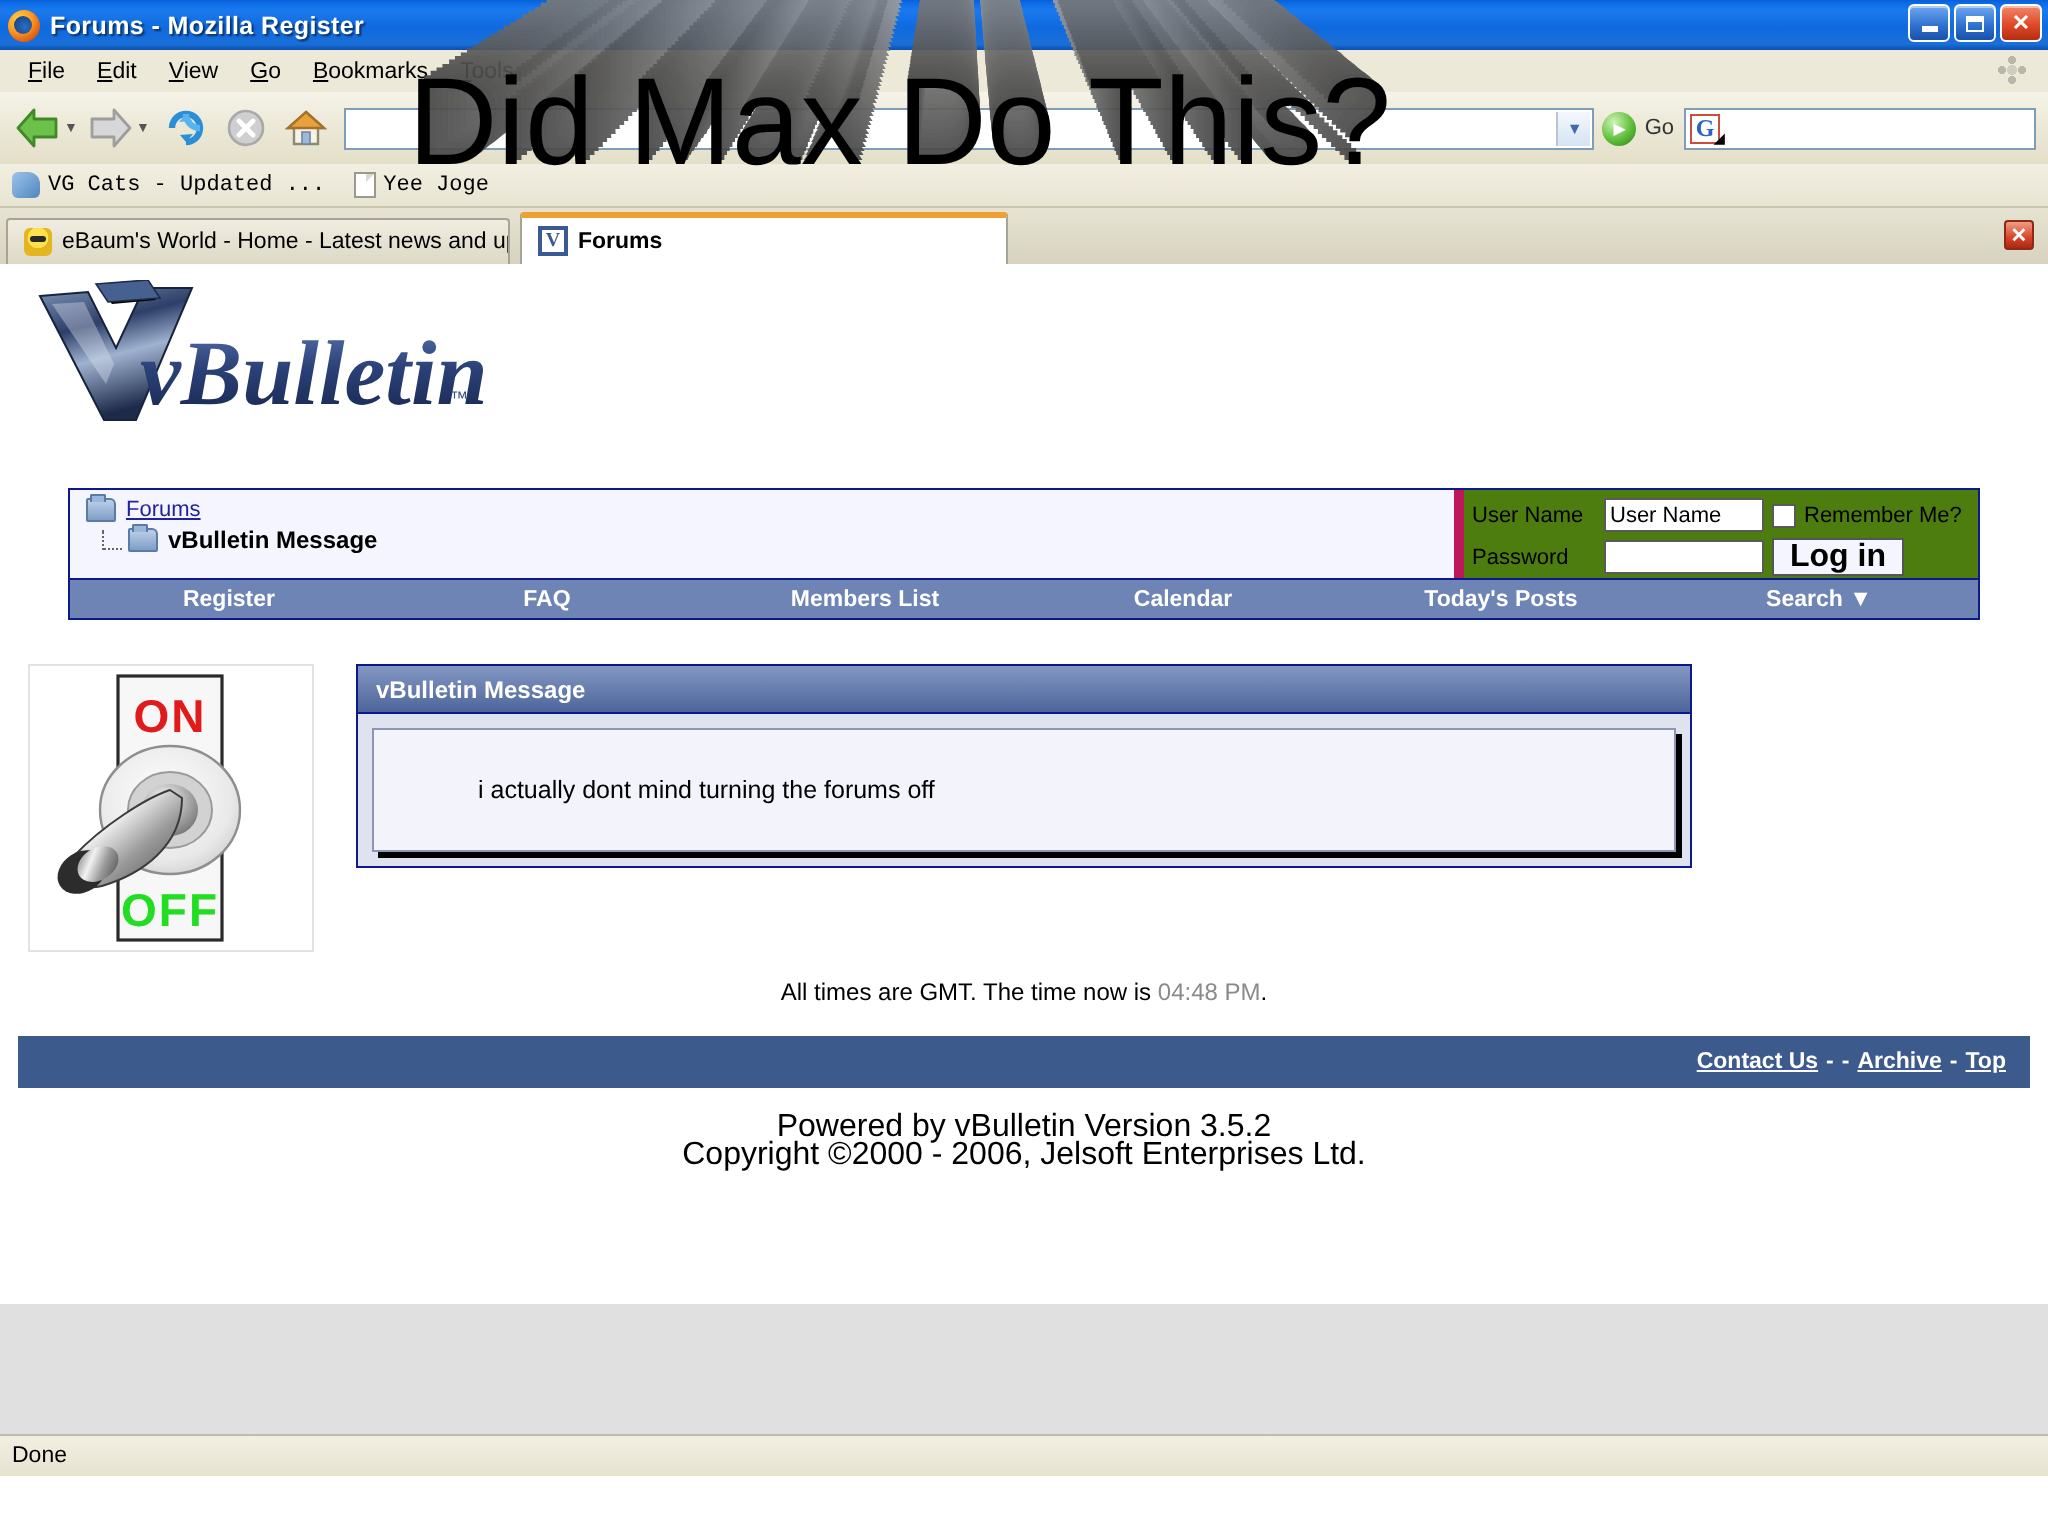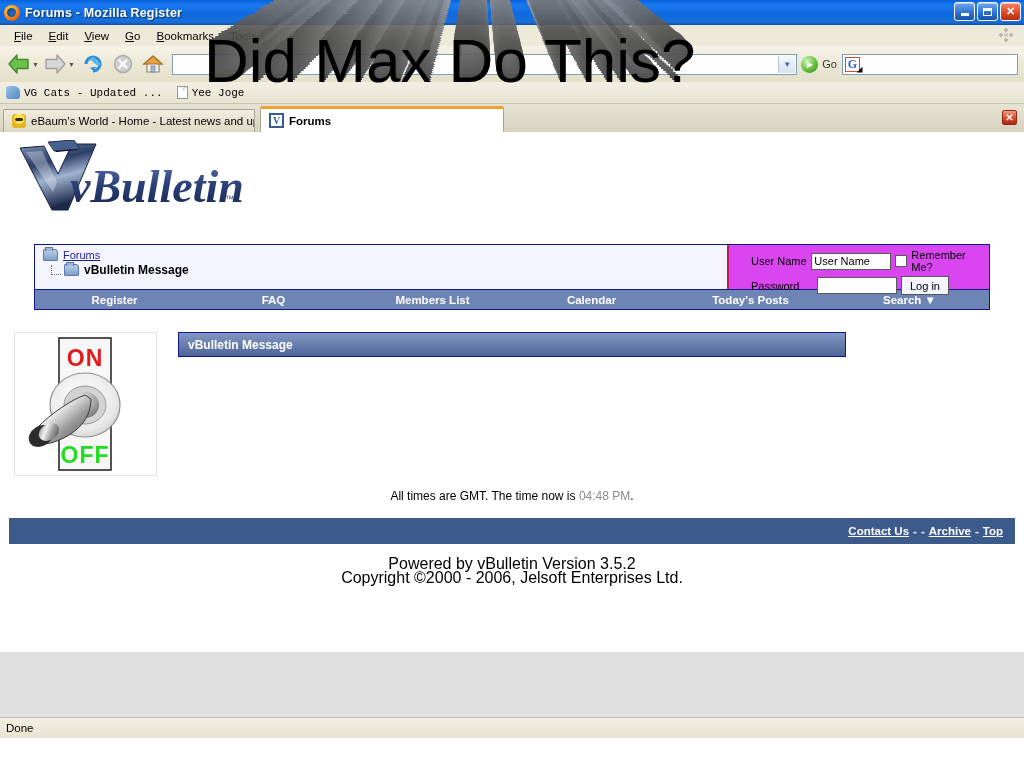--- a/index.html
+++ b/index.html
@@ -217,35 +217,35 @@
   }
   #crumb-link { color: #22229c; text-decoration: underline; font-size: 11px; }
   #crumb-current { font-weight: bold; color: #000; font-size: 12px; }
   .tree-line {
     width: 10px; height: 10px; border-left: 1px dotted #666; border-bottom: 1px dotted #666;
     flex: 0 0 auto; margin-right: -2px;
   }
 
   
   #loginform {
-    border-left: 2px solid #be185d; background: #d946ef;
-    padding: 4px 6px 0 22px; font-size: 11px; width: 262px;
+    border-left: 5px solid #be185d; background: #4d7c0f;
+    padding: 4px 6px 0 4px; font-size: 11px; width: 262px;
   }
   .login-row { display: flex; align-items: center; gap: 4px; margin-bottom: 3px; }
   .login-lbl { font-size: 11px; color: #000; width: 62px; }
   .login-inp {
     width: 80px; height: 17px; border: 1px solid #5a5a5a; background: #fff;
     font-size: 11px; padding: 0 2px; color: #000; line-height: 15px;
     font-family: "Liberation Sans", sans-serif;
   }
   #remember-box { width: 12px; height: 12px; border: 1px solid #5a5a5a; background: #fff; flex:0 0 auto;}
   #remember-lbl { font-size: 11px; }
   #login-btn {
-    height: 19px; padding: 0 8px; font-size: 11px; background: #f5f5ff;
-    border: 1px solid #555; font-family: "Liberation Sans", sans-serif; color:#000;
+    height: 19px; padding: 0 8px; font-size: 16px; background: #f5f5ff;
+    border: 1px solid #555; font-family: "Liberation Sans", sans-serif; color:#000;font-weight:bold;
   }
 
   
   #navlinks {
     height: 20px; background: #6e84b4;
     border-left: 1px solid #0b198c; border-right: 1px solid #0b198c; border-bottom: 1px solid #0b198c;
     display: flex; align-items: center;
   }
   .navlink {
     flex: 1 1 0; text-align: center; color: #ffffff; font-size: 11.5px;
@@ -512,20 +512,23 @@
         <ellipse cx="70" cy="72" rx="21" ry="19" fill="#d2d2d2" stroke="#9a9a9a" stroke-width="1"></ellipse>
         <ellipse cx="70" cy="72" rx="14" ry="13" fill="url(#knob)"></ellipse>
         <path d="M76,66 C76,90 56,104 36,110 C22,113 14,104 22,95 C36,80 58,66 70,62 Z" fill="url(#lever)" stroke="#3a3a3a" stroke-width="1"></path>
         <ellipse cx="26" cy="103" rx="13" ry="10" fill="#2c2c2c" transform="rotate(-32 26 103)"></ellipse>
         <ellipse cx="34" cy="99" rx="11" ry="8" fill="url(#lever)" transform="rotate(-32 34 99)"></ellipse>
       </svg>
     </div>
 
     <div id="msg-panel">
       <div id="msg-header">vBulletin Message</div>
+      <div id="msg-body">
+        <div id="msg-inner">i actually dont mind turning the forums off</div>
+      </div>
     </div>
 
     <div id="times-line">
       <span>All times are GMT. The time now is</span>
       <span class="tm">04:48 PM</span><span>.</span>
     </div>
 
     <div id="footerbar">
       <span class="flink">Contact Us</span>
       <span class="fsep">-</span>

